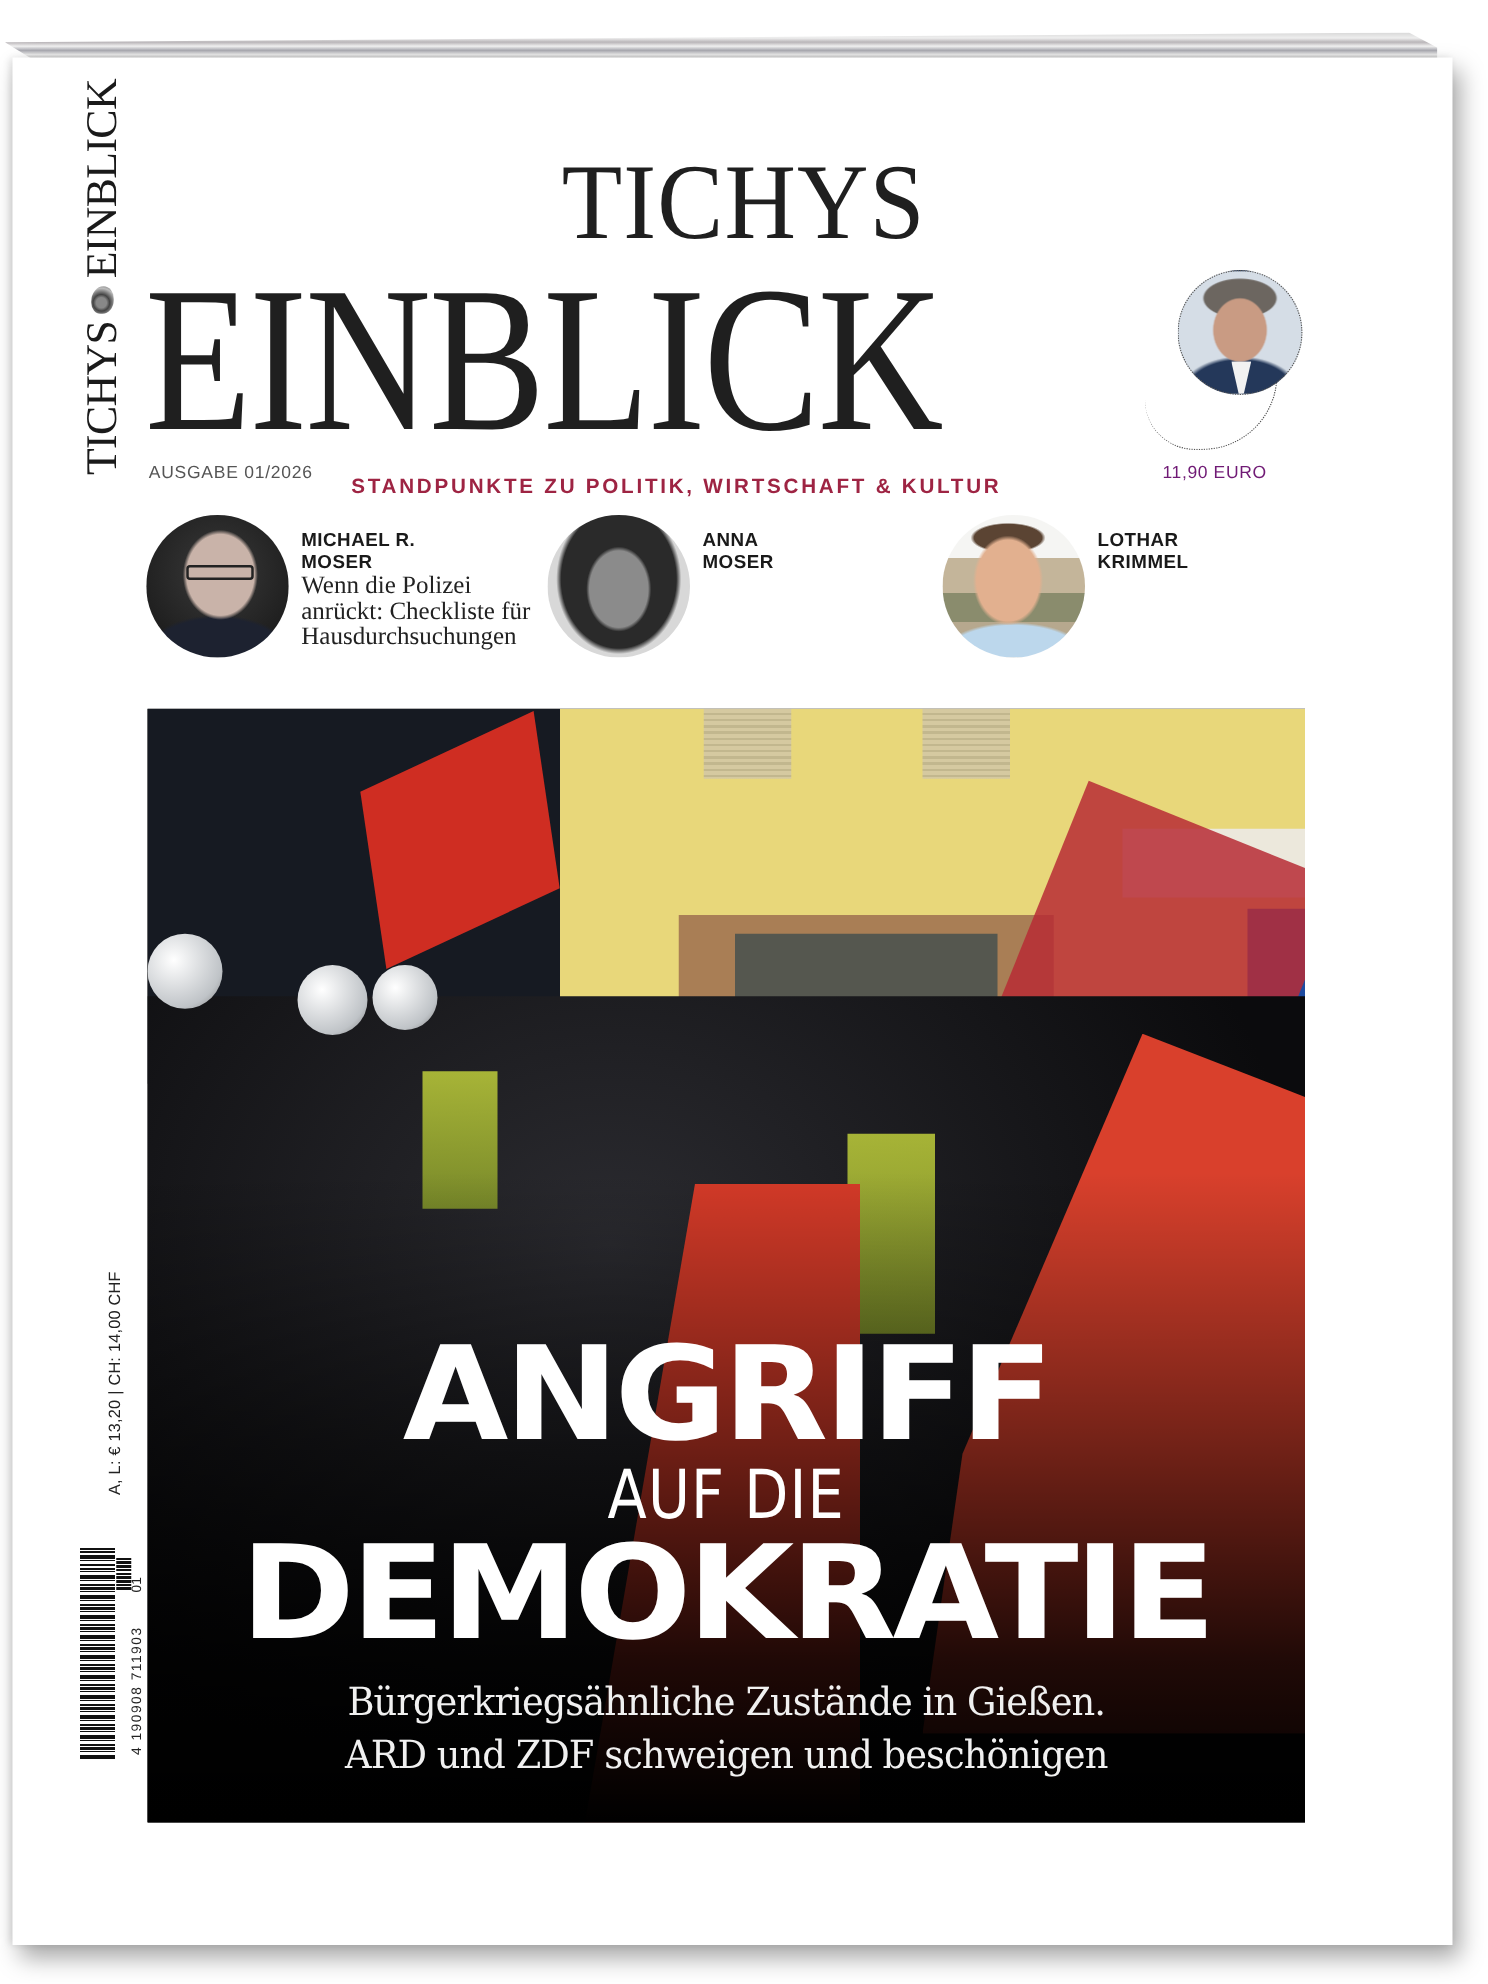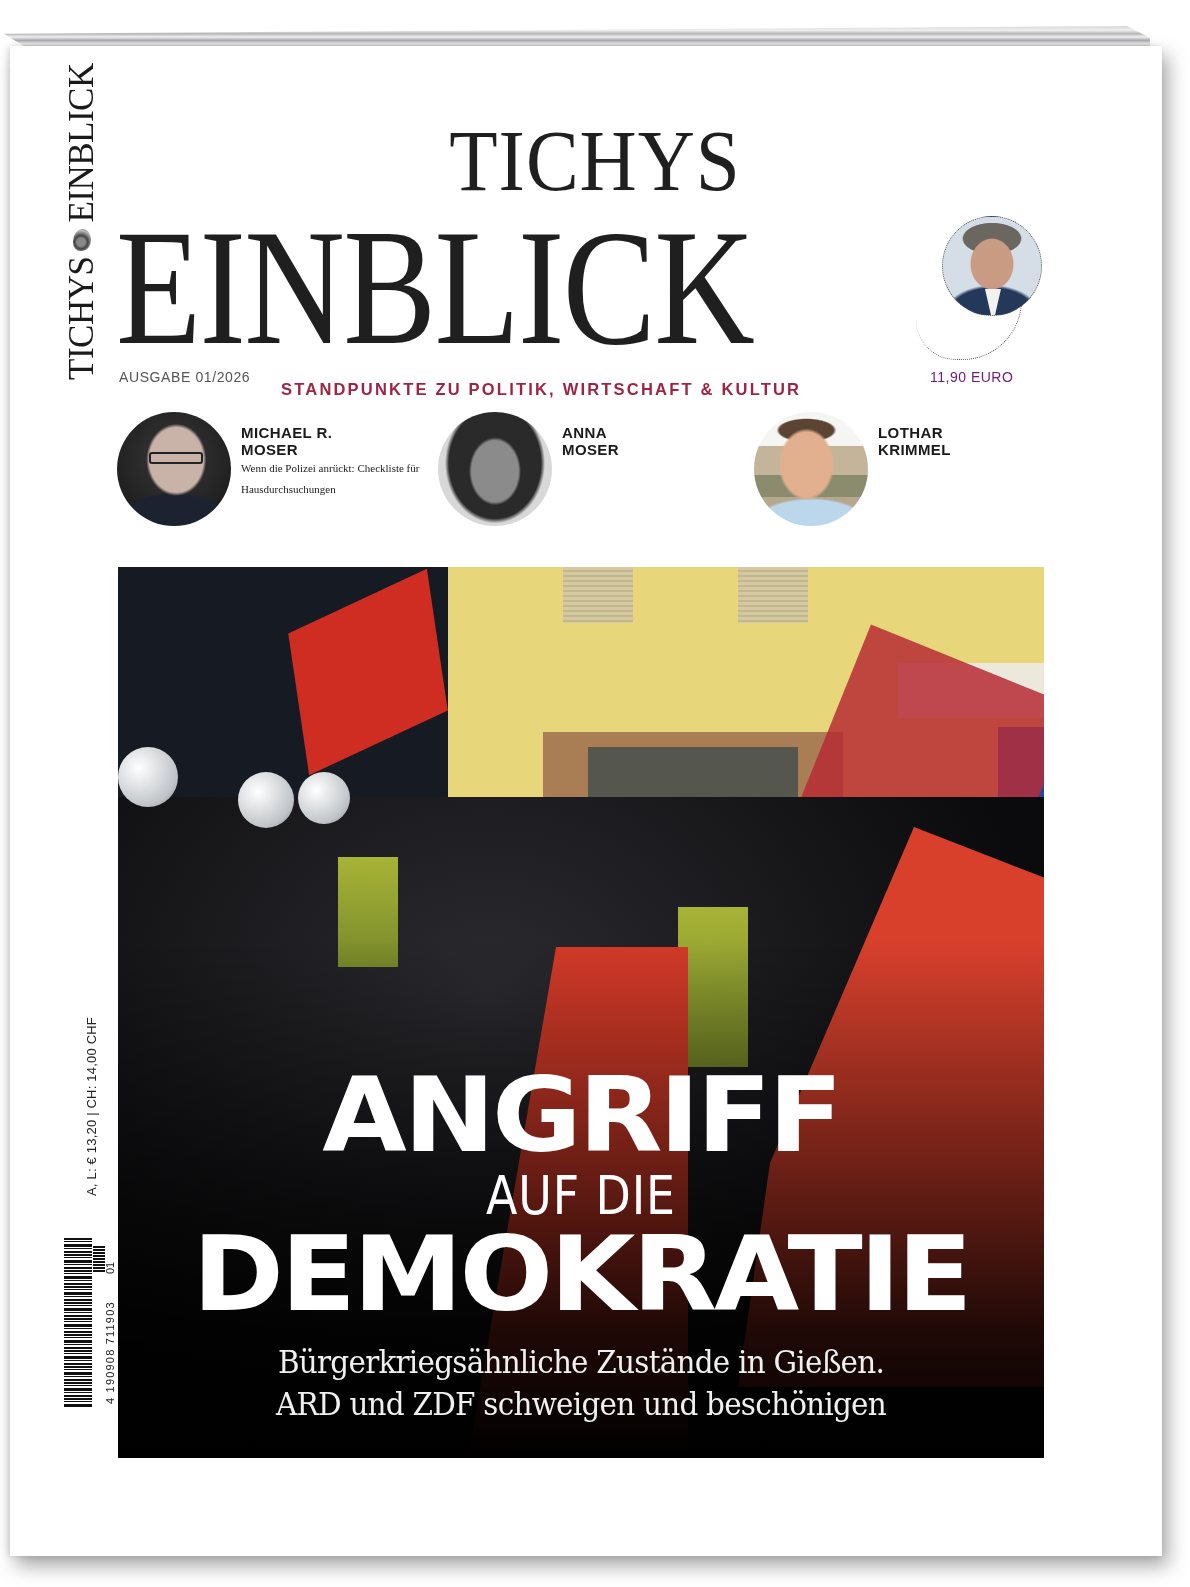--- a/index.html
+++ b/index.html
@@ -109,21 +109,21 @@
   .teaser { position: absolute; top: 412px; height: 116px; width: 320px; }
   .teaser-photo {
     position: absolute; left: 0; top: 0; width: 114px; height: 114px; border-radius: 50%; overflow: hidden;
   }
   .teaser-author {
     position: absolute; left: 124px; top: 12px; font-size: 15px; font-weight: 900; color: #1a1a1a;
     line-height: 17px; letter-spacing: 0.4px; width: 180px;
   }
   .teaser-text {
     position: absolute; left: 124px; top: 46px; font-family: "Liberation Serif", serif;
-    font-size: 11px; color: #222; line-height: 20.5px; width: 200px;
+    font-size: 20px; color: #222; line-height: 20.5px; width: 200px;
   }
   .t1 { left: 117px; } .t2 { left: 438px; } .t3 { left: 754px; }
 
   .photo-moser {
     background:
       radial-gradient(ellipse 30px 36px at 52% 42%, #c9b3a9 0 90%, transparent 100%),
       radial-gradient(ellipse 60px 34px at 50% 100%, #1d2230 0 92%, transparent 100%),
       radial-gradient(circle at 50% 40%, #3a3a3a, #141414);
   }
   .photo-moser::after {

